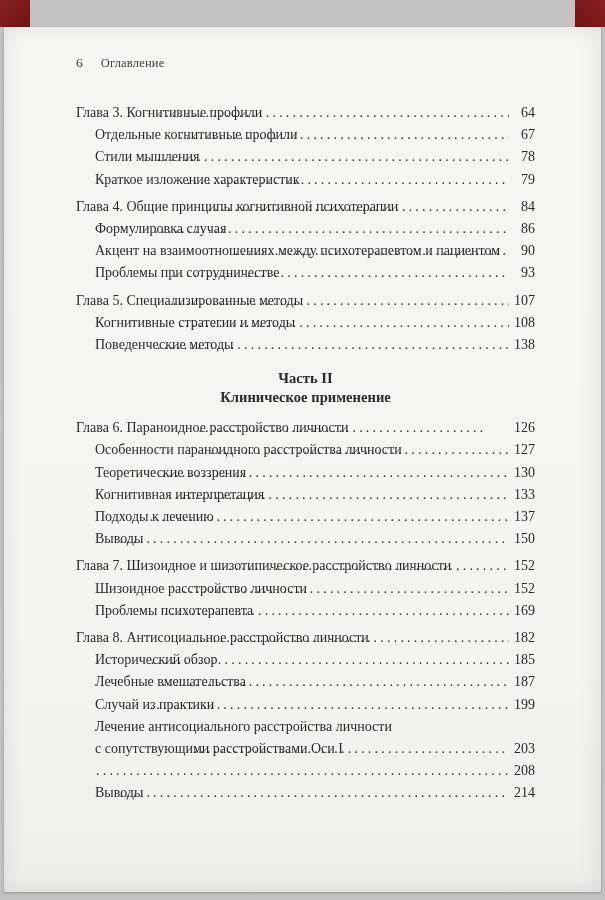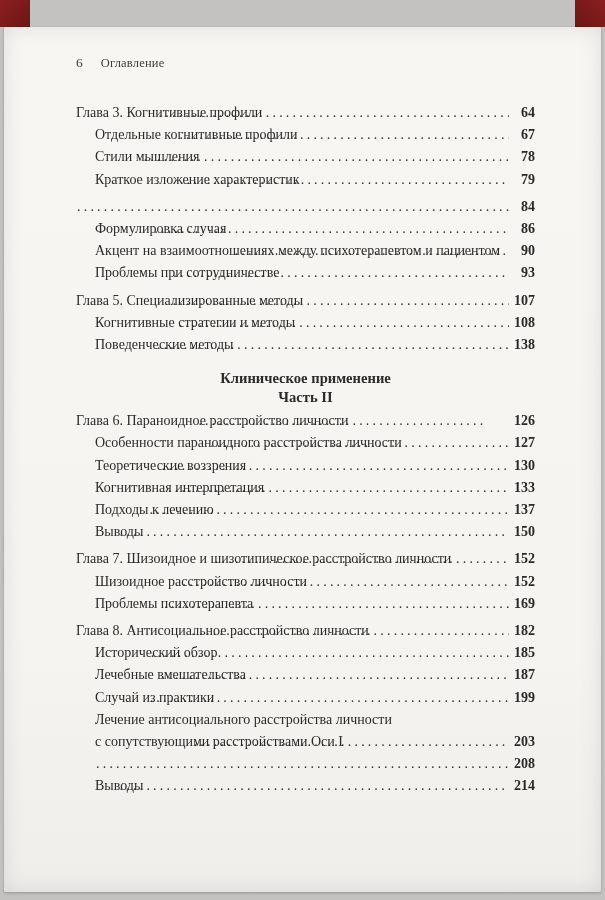--- a/index.html
+++ b/index.html
@@ -40,30 +40,30 @@
   }
   .row .label { flex-shrink: 1; min-width: 0; }
   .row.section { padding-left: 19px; }
   .row.chapter { margin-top: 5px; }
   .prefix { font-weight: normal; }
   .dots { flex: 1 1 auto; min-width: 0; overflow: hidden; padding: 0 4px 0 1px; color: #33332f; }
   .dots::after {
     content: "......................................................................................................................";
     letter-spacing: 3.2px;
   }
-  .pg { min-width: 26px; text-align: right; font-weight: bold; }
+  .pg { min-width: 26px; text-align: right; }
   .row.part {
     justify-content: center;
     font-weight: bold;
     font-size: 14.6px;
     line-height: 19px;
     padding-left: 0;
   }
   .row.section + .row.part { margin-top: 13px; }
-  .row.part + .row.chapter { margin-top: 3px; gap: 24px; }
+  .row.part + .row.chapter { margin-top: 10px; gap: 24px; }
 </style>
 </head>
 <body>
 
 <div class="scene">
   <div class="corner left"></div>
   <div class="corner right"></div>
 
   <div class="page">
     <div class="running-head">
@@ -85,20 +85,21 @@
           <span class="label"><span>Стили мышления</span></span>
           <span class="dots"></span>
           <span class="pg">78</span>
         </div>
         <div class="row section">
           <span class="label"><span>Краткое изложение характеристик</span></span>
           <span class="dots"></span>
           <span class="pg">79</span>
         </div>
         <div class="row chapter">
+          <span class="label"><span class="prefix">Глава 4.</span> <span>Общие принципы когнитивной психотерапии</span></span>
           <span class="dots"></span>
           <span class="pg">84</span>
         </div>
         <div class="row section">
           <span class="label"><span>Формулировка случая</span></span>
           <span class="dots"></span>
           <span class="pg">86</span>
         </div>
         <div class="row section">
           <span class="label"><span>Акцент на взаимоотношениях между психотерапевтом и пациентом</span></span>
@@ -117,26 +118,26 @@
         </div>
         <div class="row section">
           <span class="label"><span>Когнитивные стратегии и методы</span></span>
           <span class="dots"></span>
           <span class="pg">108</span>
         </div>
         <div class="row section">
           <span class="label"><span>Поведенческие методы</span></span>
           <span class="dots"></span>
           <span class="pg">138</span>
+        </div>
+        <div class="row part">
+          <span>Часть II</span>
         </div>
         <div class="row part">
           <span>Клиническое применение</span>
-        </div>
-        <div class="row part">
-          <span>Часть II</span>
         </div>
         <div class="row chapter">
           <span class="label"><span class="prefix">Глава 6.</span> <span>Параноидное расстройство личности</span></span>
           <span class="dots"></span>
           <span class="pg">126</span>
         </div>
         <div class="row section">
           <span class="label"><span>Особенности параноидного расстройства личности</span></span>
           <span class="dots"></span>
           <span class="pg">127</span>

